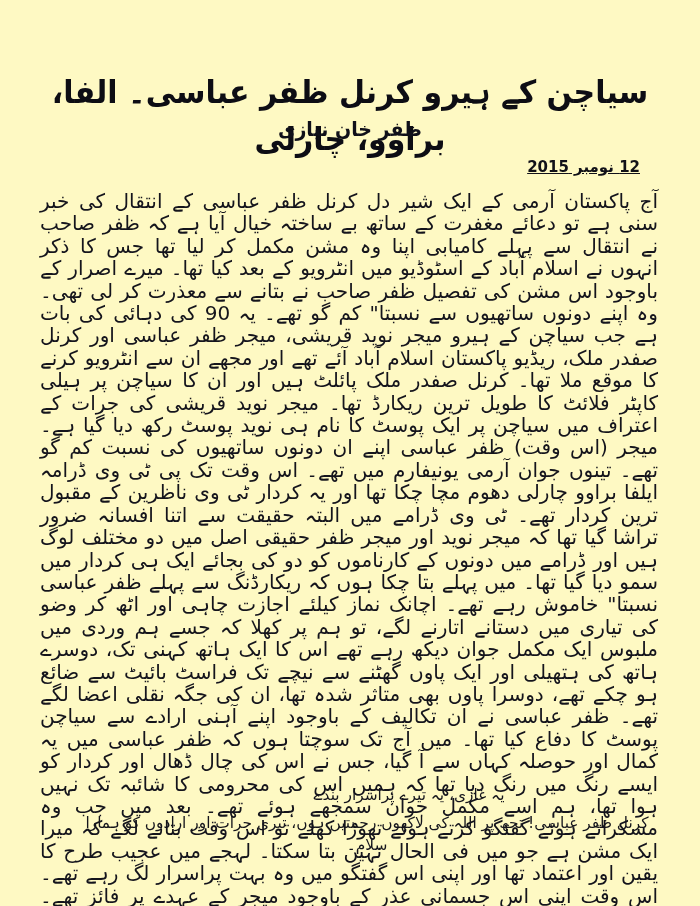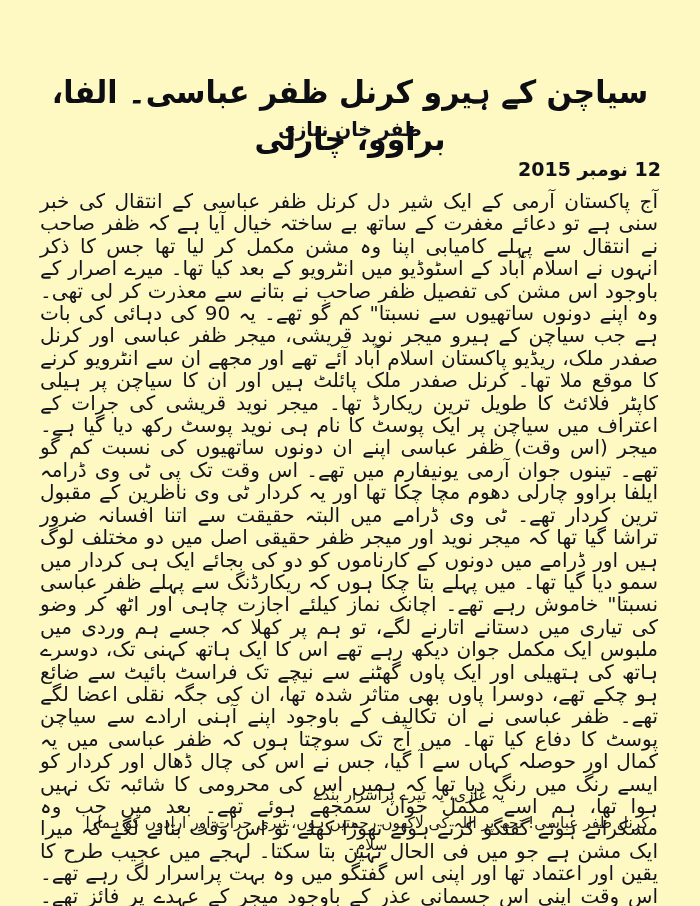--- a/index.html
+++ b/index.html
@@ -50,25 +50,26 @@
     direction: rtl;
     font-size: 19px;
     font-weight: 700;
     color: #10101a;
     transform: scaleY(1.05);
   }
 
   .doc-date {
     position: absolute;
     top: 158px;
-    right: 39px;
+    right: 60px;
     direction: rtl;
-    font-size: 19px;
+    font-size: 15px;
     font-weight: 600;
     color: #111118;
+    text-decoration: underline;
   }
 
   
   .body-text {
     position: absolute;
     top: 190px;
     right: 42px;
     left: 40px;
     direction: rtl;
     text-align: justify;

